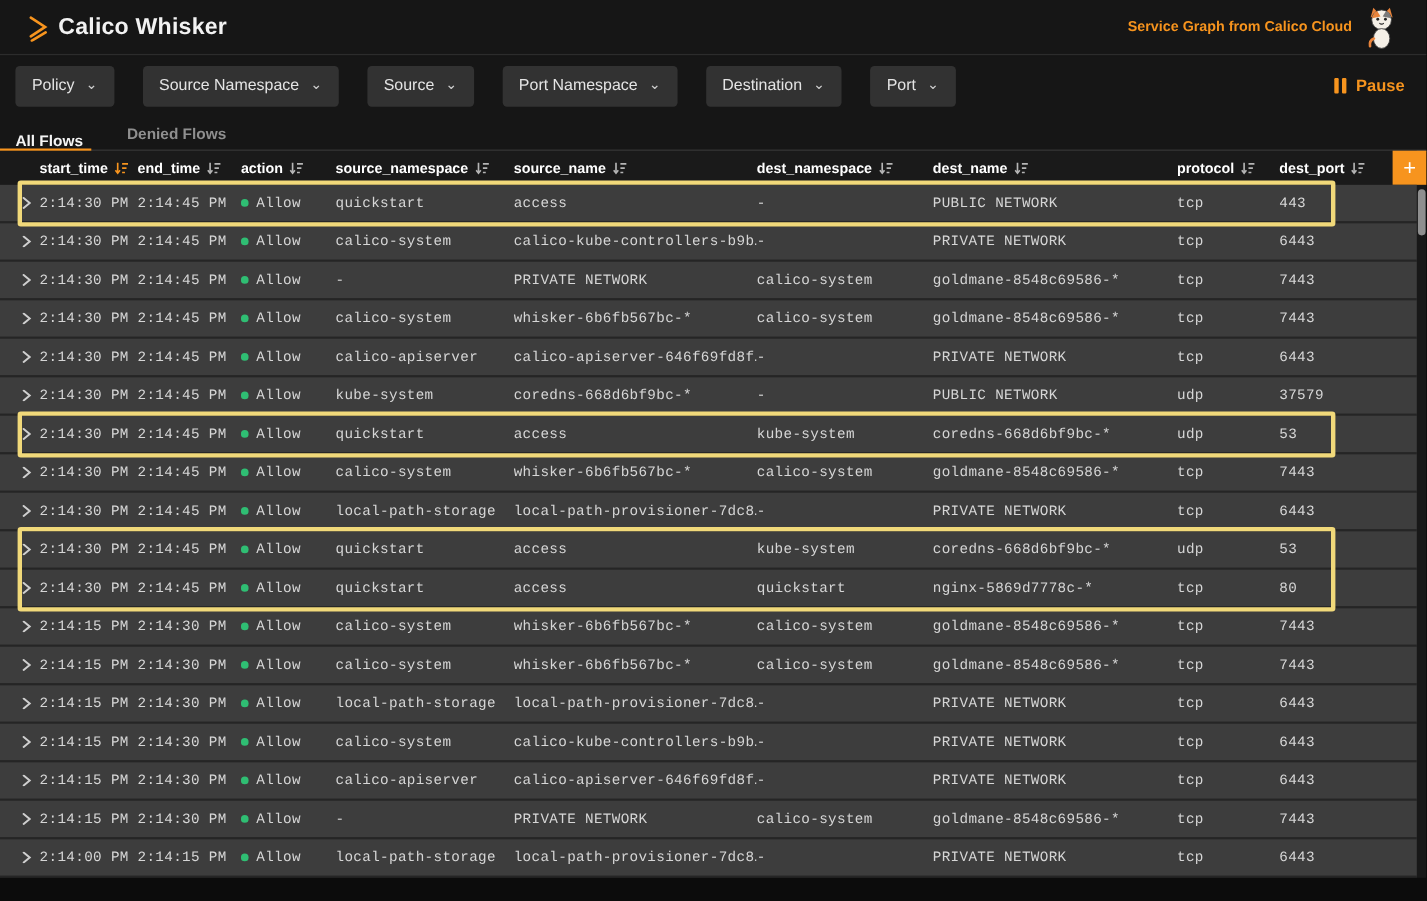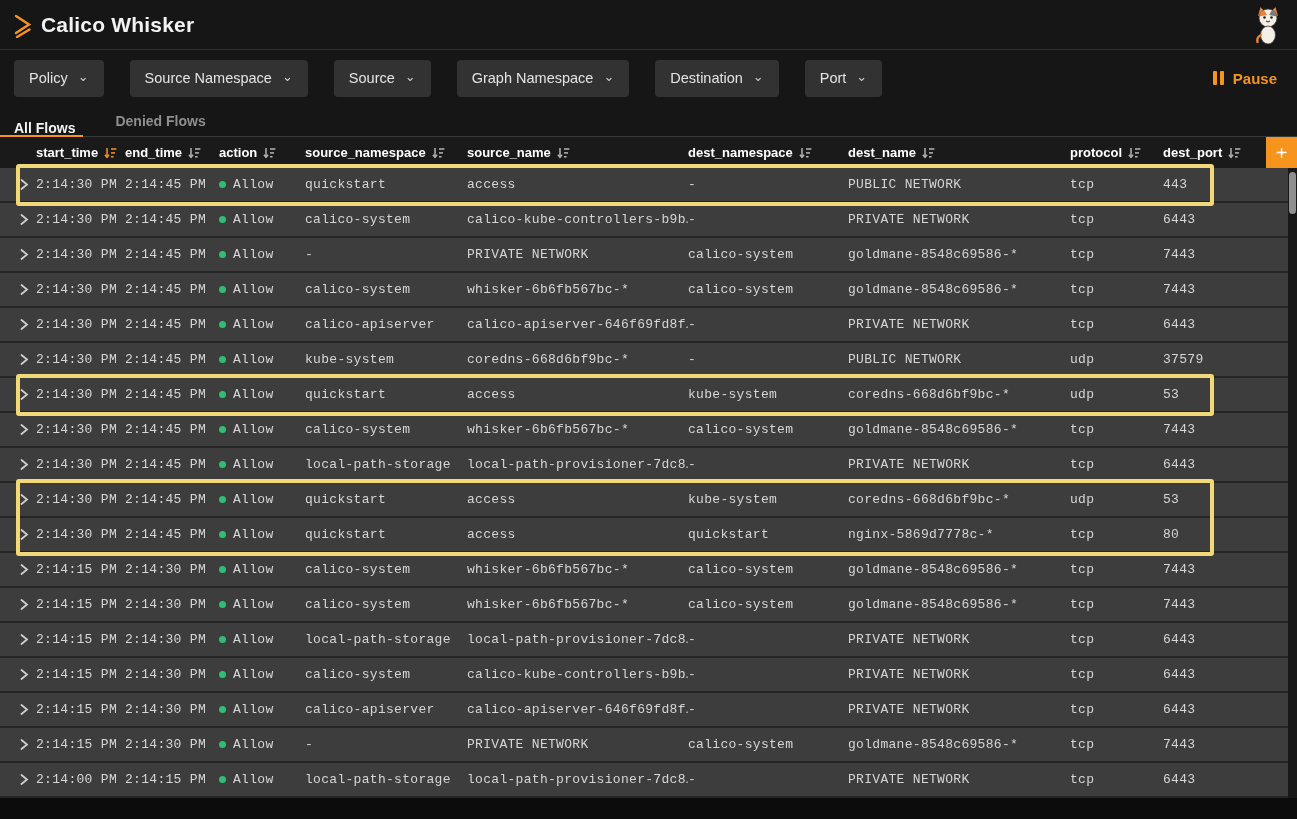--- a/index.html
+++ b/index.html
@@ -2,21 +2,21 @@
 <html><head>
 <meta charset="utf-8">
 <style>
   html,body{margin:0;padding:0;background:#000;}
   .app{position:relative;width:1297px;height:819px;background:#181818;overflow:hidden;
        font-family:"Liberation Sans",sans-serif;-webkit-font-smoothing:antialiased;}
 
   
   .topbar{position:absolute;top:0;left:0;right:0;height:50px;background:#161616;
           border-bottom:1px solid #2c2c2c;display:flex;align-items:center;
-          padding:0 12px;box-sizing:border-box;}
+          padding:0 24px;box-sizing:border-box;}
   .logo-wrap{display:flex;align-items:center;gap:5px;}
   .app-title{color:#f2f2f2;font-size:21px;font-weight:700;letter-spacing:.2px;}
   .topbar-right{margin-left:auto;display:flex;align-items:center;gap:10px;}
   .tagline{text-align:right;line-height:1.45;font-size:13px;}
   .tagline .l1{color:#e8e8e8;}
   .tagline .l2{color:#f7941e;font-weight:700;cursor:pointer;}
 
   
   .filterbar{position:absolute;top:51px;left:0;right:0;height:54px;display:flex;
              align-items:center;padding:0 14px;box-sizing:border-box;gap:26px;background:#161616;}
@@ -76,20 +76,21 @@
       <svg width="24" height="26" viewBox="0 0 24 26">
         <g fill="none" stroke="#f7941e" stroke-width="2.4" stroke-linecap="round">
           <path d="M4 4 L17 12.5 L4 21"></path>
           <path d="M5 25 L17.5 17.5"></path>
         </g>
       </svg>
       <span class="app-title">Calico Whisker</span>
     </div>
     <div class="topbar-right">
       <div class="tagline">
+        <div class="l2">Service Graph from Calico Cloud</div>
       </div>
       <svg width="34" height="40" viewBox="0 0 34 40">
         <path d="M7 11 L9.5 2 L15 8 Z" fill="#e8833a"></path>
         <path d="M27 11 L24.5 2 L19 8 Z" fill="#e8833a"></path>
         <circle cx="17" cy="13" r="9" fill="#f4efe6" stroke="#3a3a3a" stroke-width=".8"></circle>
         <path d="M8.3 11.5 A9 9 0 0 1 13 5 L16 10 Z" fill="#e8833a"></path>
         <path d="M25.7 11.5 A9 9 0 0 0 21 5 L18 10 Z" fill="#7a7a7a"></path>
         <circle cx="13.5" cy="12.5" r="1.3" fill="#222"></circle>
         <circle cx="20.5" cy="12.5" r="1.3" fill="#222"></circle>
         <path d="M15 16 q2 2 4 0" stroke="#222" stroke-width="1" fill="none"></path>
@@ -107,21 +108,21 @@
       </button>
       <button class="filter-btn">
         <span>Source Namespace</span>
         <span class="chev">⌄</span>
       </button>
       <button class="filter-btn">
         <span>Source</span>
         <span class="chev">⌄</span>
       </button>
       <button class="filter-btn">
-        <span>Graph Namespace</span>
+        <span>Port Namespace</span>
         <span class="chev">⌄</span>
       </button>
       <button class="filter-btn">
         <span>Destination</span>
         <span class="chev">⌄</span>
       </button>
       <button class="filter-btn">
         <span>Port</span>
         <span class="chev">⌄</span>
       </button>

